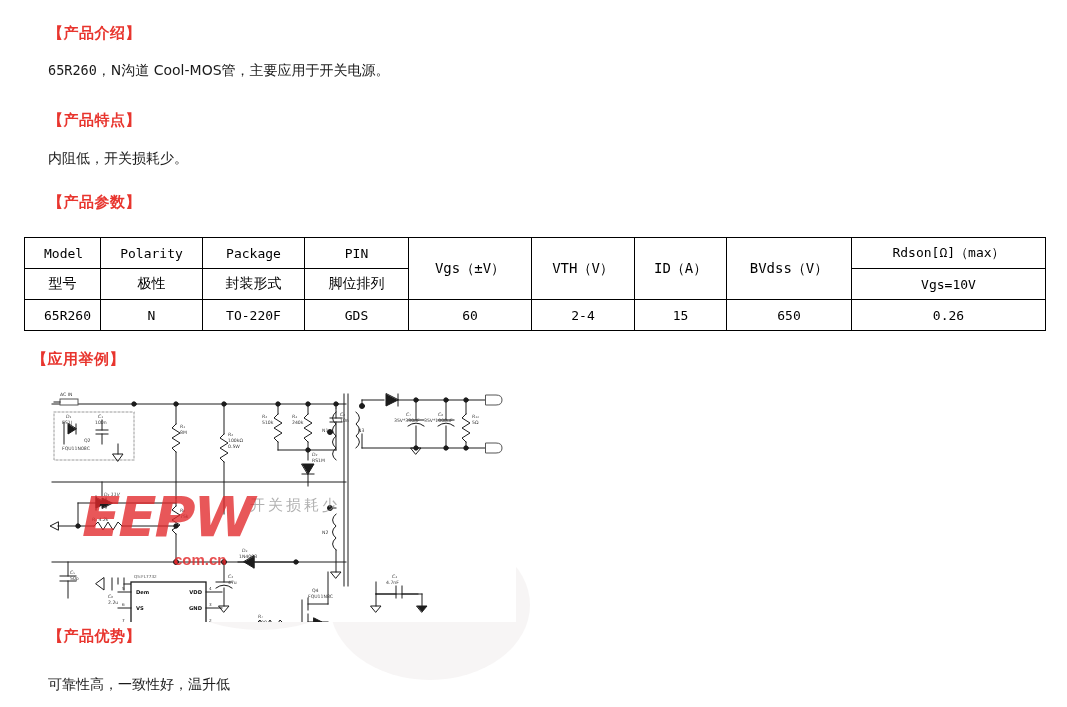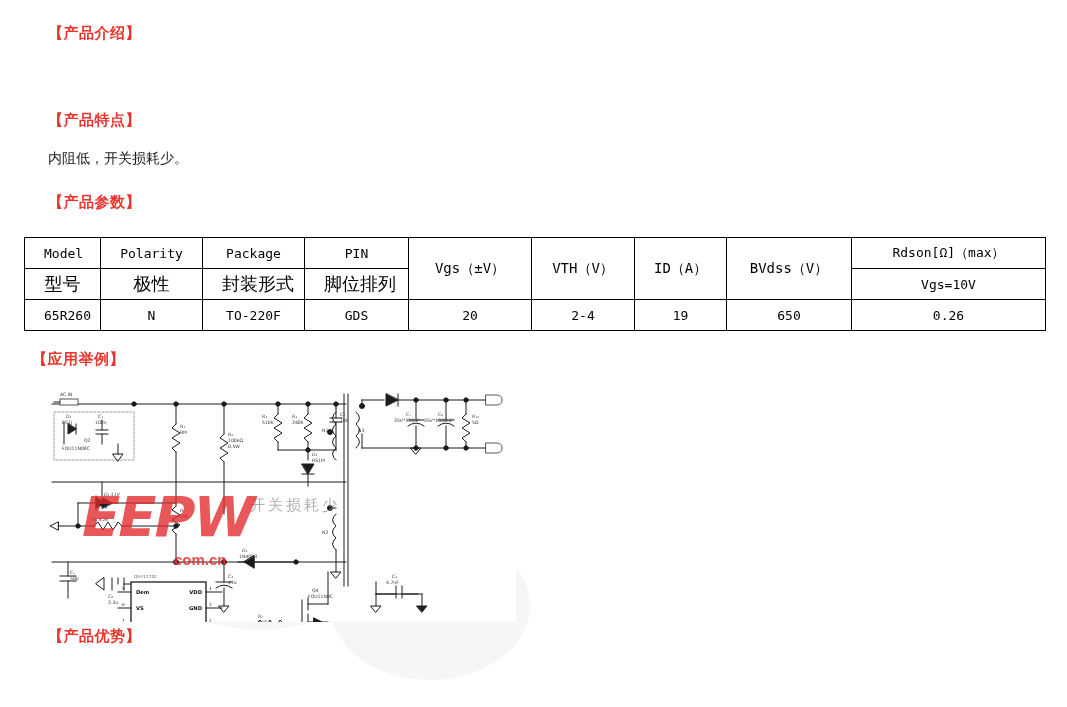--- a/index.html
+++ b/index.html
@@ -62,21 +62,21 @@
     vertical-align: middle;
     font-family: "DejaVu Sans Mono", "Liberation Mono", monospace;
     font-size: 13px;
     color: #000000;
     height: 30px;
     padding: 0 19px;
     white-space: nowrap;
   }
   table.param-table td.cjk {
     font-family: Liberation Serif, serif;
-    font-size: 18px;
+    font-size: 14px;
     margin-left: 38px;
   }
   table.param-table td.tall {
     font-size: 14px;
   }
 
   
   .circuit {
     position: absolute;
     left: 46px;
@@ -137,20 +137,21 @@
     background: rgba(240, 236, 236, 0.5);
   }
 </style>
 </head>
 <body>
 
 <div class="page">
 
   <div class="heading" style="left:48px; top:24px;">【产品介绍】</div>
 
+  <div class="body-text" style="left:48px; top:62px;"><span class="mono">65R260</span><span>，N沟道 Cool-MOS管，主要应用于开关电源。</span></div>
 
   <div class="heading" style="left:48px; top:111px;">【产品特点】</div>
 
   <div class="body-text" style="left:48px; top:150px;">内阻低，开关损耗少。</div>
 
   <div class="heading" style="left:48px; top:193px;">【产品参数】</div>
 
   <div class="param-table-wrap">
     <table class="param-table">
       <colgroup>
@@ -181,23 +182,23 @@
           <td class="cjk">极性</td>
           <td class="cjk">封装形式</td>
           <td class="cjk">脚位排列</td>
           <td>Vgs=10V</td>
         </tr>
         <tr>
           <td>65R260</td>
           <td>N</td>
           <td>TO-220F</td>
           <td>GDS</td>
-          <td>20</td>
+          <td>60</td>
           <td>2-4</td>
-          <td>19</td>
+          <td>15</td>
           <td>650</td>
           <td>0.26</td>
         </tr>
       </tbody>
     </table>
   </div>
 
   <div class="heading" style="left:32px; top:350px;">【应用举例】</div>
 
   <div class="wm wm-blob"></div>
@@ -486,14 +487,15 @@
       </g>
     </svg>
   </div>
 
   <div class="wm wm-cn">开关损耗少</div>
   <div class="wm wm-eepw">EEPW</div>
   <div class="wm wm-url">com.cn</div>
 
   <div class="heading" style="left:48px; top:627px;">【产品优势】</div>
 
+  <div class="body-text" style="left:48px; top:676px;">可靠性高，一致性好，温升低</div>
 
 </div>
 
 </body></html>

